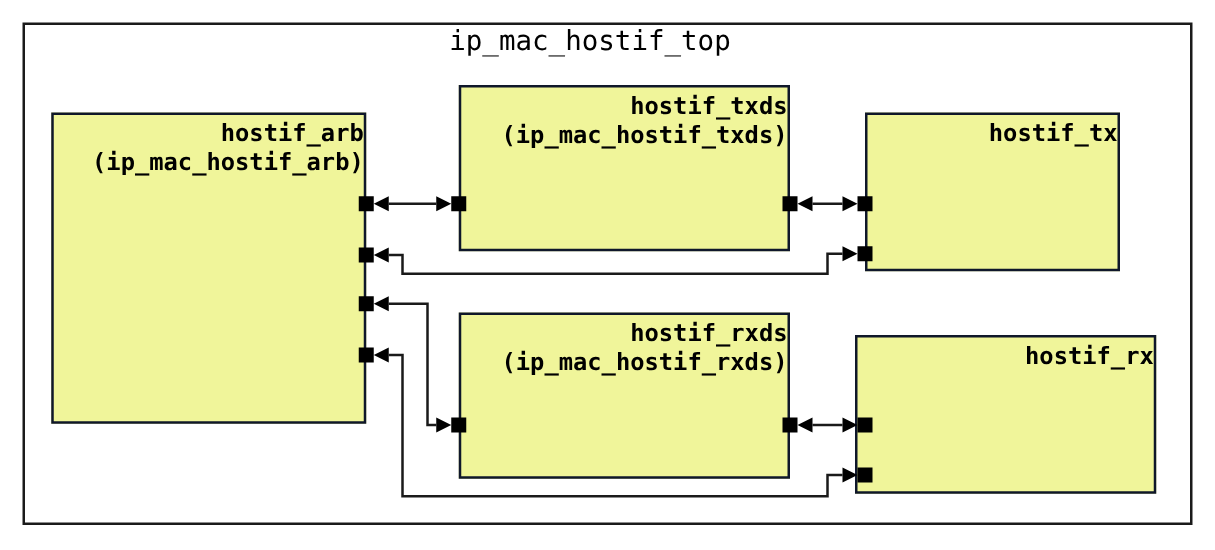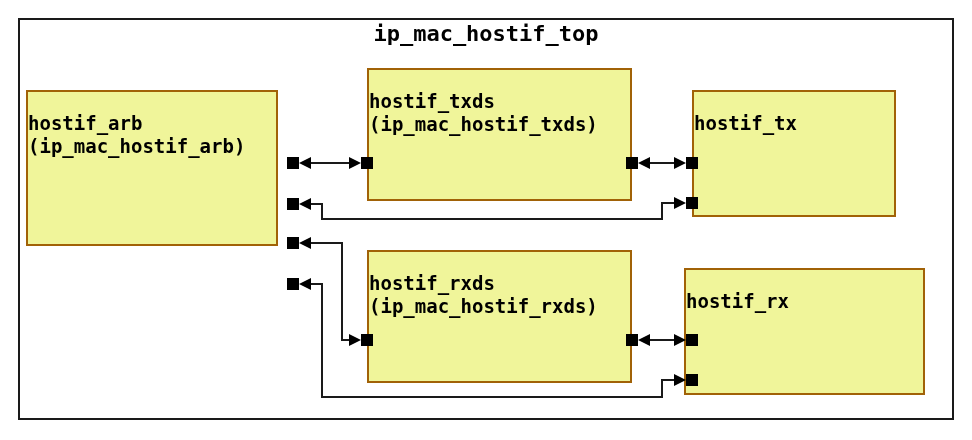--- a/index.html
+++ b/index.html
@@ -20,48 +20,48 @@
     left: 18px;
     top: 18px;
     width: 936px;
     height: 402px;
     border: 2px solid #1a1a1a;
     box-sizing: border-box;
     background: #ffffff;
   }
   .diagram-title {
     position: absolute;
-    left: 18px;
+    left: 4px;
     top: 21px;
     width: 936px;
     text-align: center;
     font-size: 22px;
-    font-weight: bold;
+    font-weight: normal;
     color: #000000;
     letter-spacing: 0px;
     white-space: pre;
   }
   .module-box {
     position: absolute;
     box-sizing: border-box;
     background: #f0f59a;
-    border: 2px solid #a16207;
-    text-align: left;
-    padding-top: 20px;
+    border: 2px solid #0f172a;
+    text-align: right;
+    padding-top: 4px;
     z-index: 1;
     cursor: pointer;
   }
   .module-name, .module-instance {
     font-size: 19px;
     font-weight: bold;
     line-height: 23px;
     color: #000000;
     white-space: pre;
   }
-  #mod-arb  { left: 26px;  top: 90px;  width: 252px; height: 156px; }
+  #mod-arb  { left: 41px;  top: 90px;  width: 252px; height: 249px; }
   #mod-txds { left: 367px; top: 68px;  width: 265px; height: 133px; }
   #mod-tx   { left: 692px; top: 90px;  width: 204px; height: 127px; }
   #mod-rxds { left: 367px; top: 250px; width: 265px; height: 133px; }
   #mod-rx   { left: 684px; top: 268px; width: 241px; height: 127px; }
   svg.wires {
     position: absolute;
     left: 0;
     top: 0;
     width: 972px;
     height: 440px;

